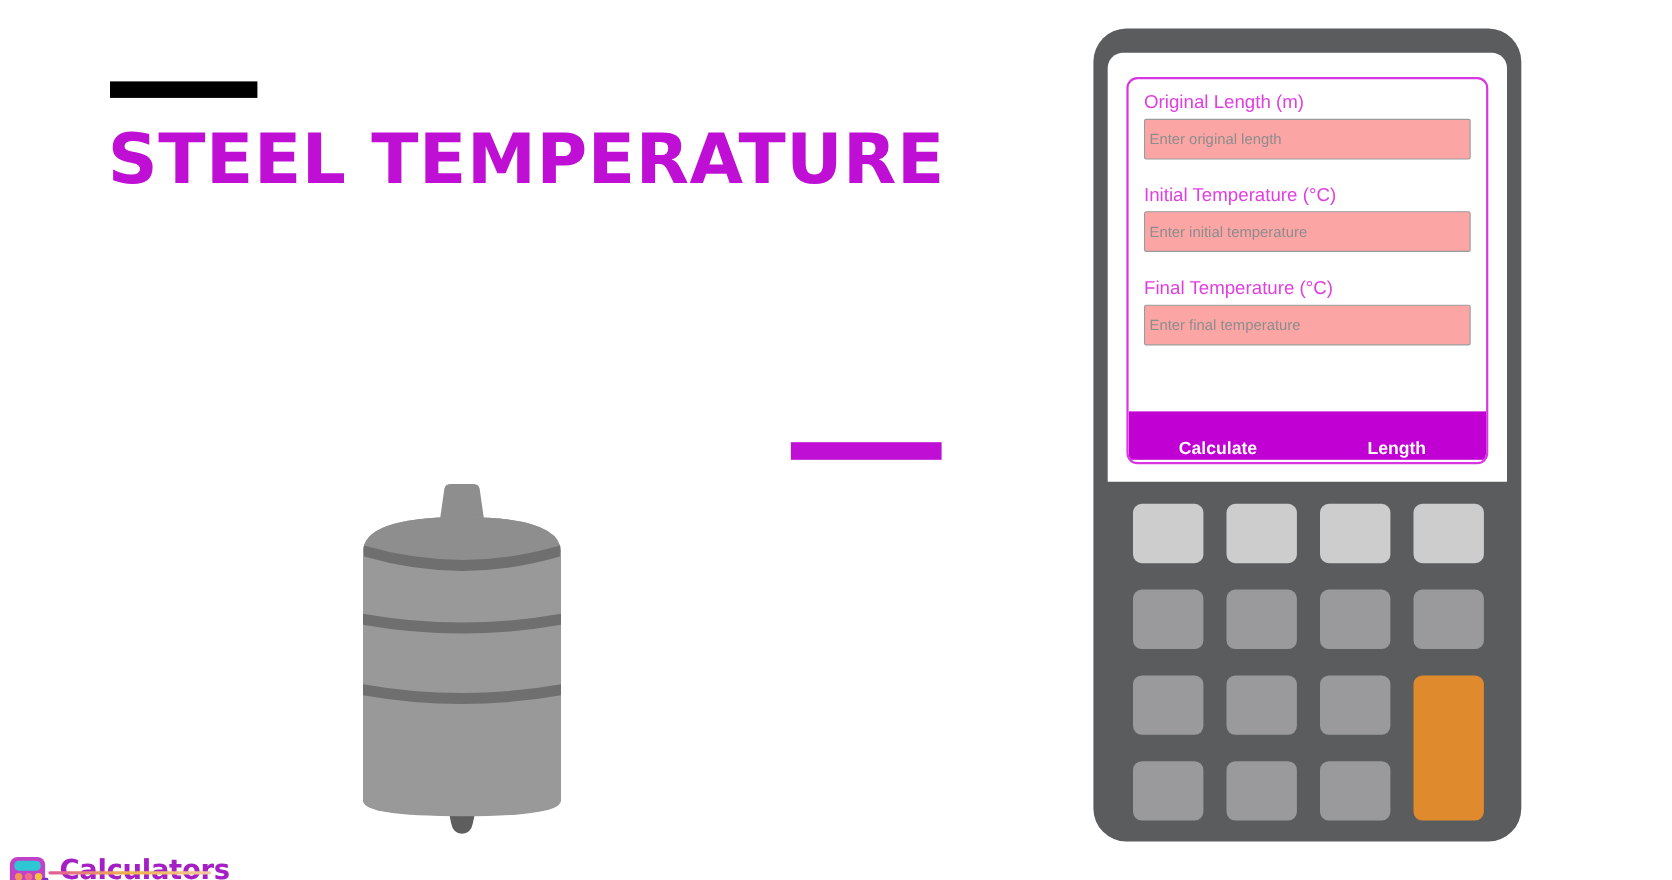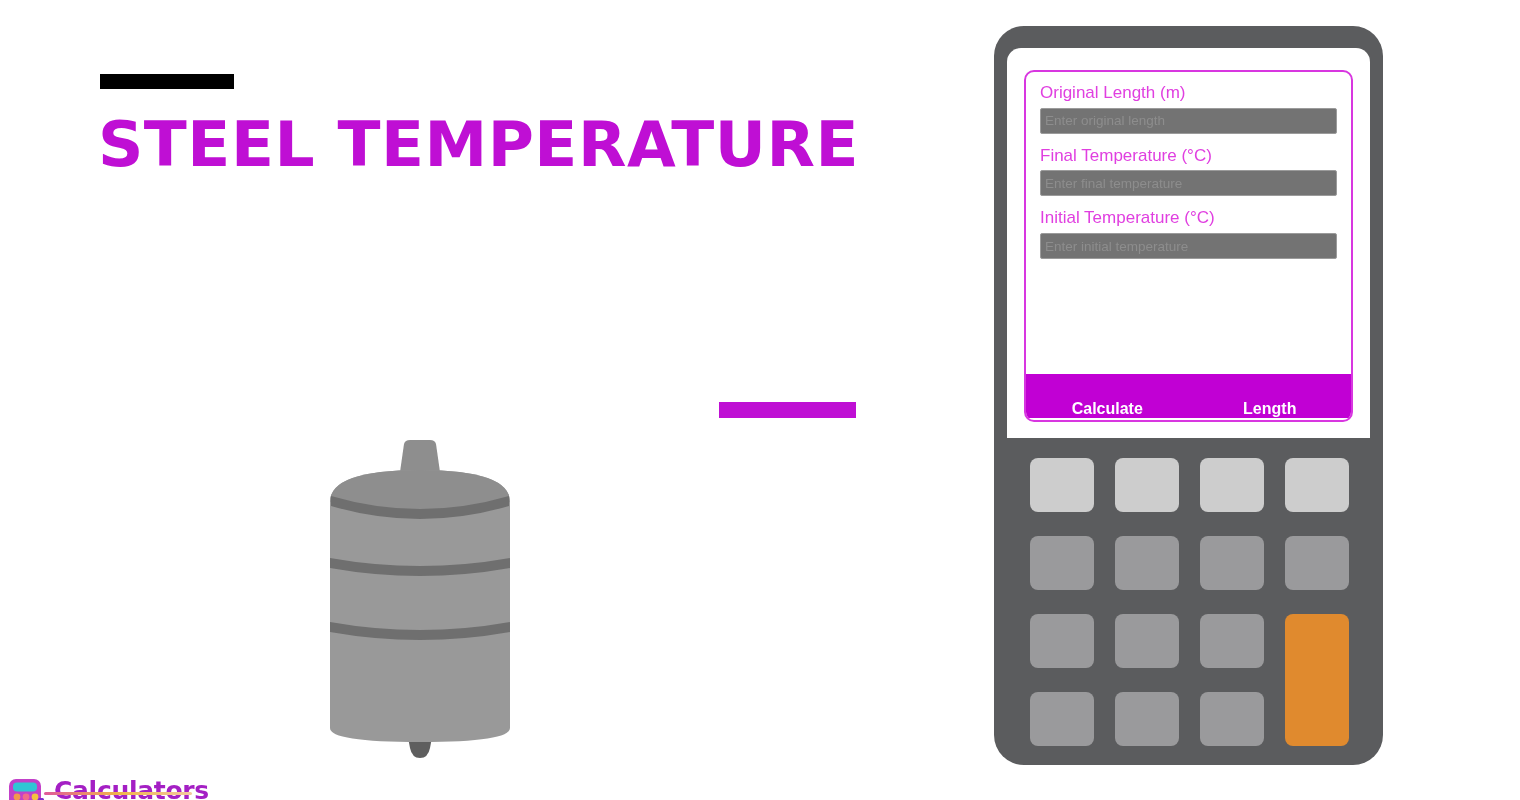--- a/index.html
+++ b/index.html
@@ -131,37 +131,37 @@
     position: absolute;
     left: 17px; top: 22px;
     width: 329px; height: 352px;
     border: 2px solid #d836e0;
     border-radius: 10px;
     box-sizing: border-box;
     padding: 12px 14px 0 14px;
     overflow: hidden;
   }
 
-  .field { margin-bottom: 13px; }
+  .field { margin-bottom: 24px; }
   .field-label {
     display: block;
     color: #e03fe0;
     font-size: 17px;
     font-family: "Liberation Sans", sans-serif;
     margin-bottom: 5px;
     line-height: 1.1;
   }
   .field-input {
     display: block;
     width: 100%;
     box-sizing: border-box;
-    height: 26px;
+    height: 37px;
     border: 1px solid #9b9b9b;
     border-radius: 2px;
-    background: #737373;
+    background: #fca5a5;
     color: #222;
     font-size: 13.5px;
     font-family: "Liberation Sans", sans-serif;
     padding: 0 4px;
     outline: none;
   }
   .field-input::placeholder { color: #8d8d8d; }
 
   .actions {
     position: absolute;
@@ -271,27 +271,27 @@
     <div class="screen">
 
       <div class="form-card">
 
         <div class="field">
           <label class="field-label">Original Length (m)</label>
           <input class="field-input" type="text" placeholder="Enter original length" style="">
         </div>
 
         <div class="field">
+          <label class="field-label">Initial Temperature (°C)</label>
+          <input class="field-input" type="text" placeholder="Enter initial temperature" style="">
+        </div>
+
+        <div class="field">
           <label class="field-label">Final Temperature (°C)</label>
           <input class="field-input" type="text" placeholder="Enter final temperature" style="">
-        </div>
-
-        <div class="field">
-          <label class="field-label">Initial Temperature (°C)</label>
-          <input class="field-input" type="text" placeholder="Enter initial temperature" style="">
         </div>
 
         <div class="actions">
           <button class="btn">Calculate</button>
           <button class="btn">Length</button>
         </div>
 
       </div>
     </div>
 

